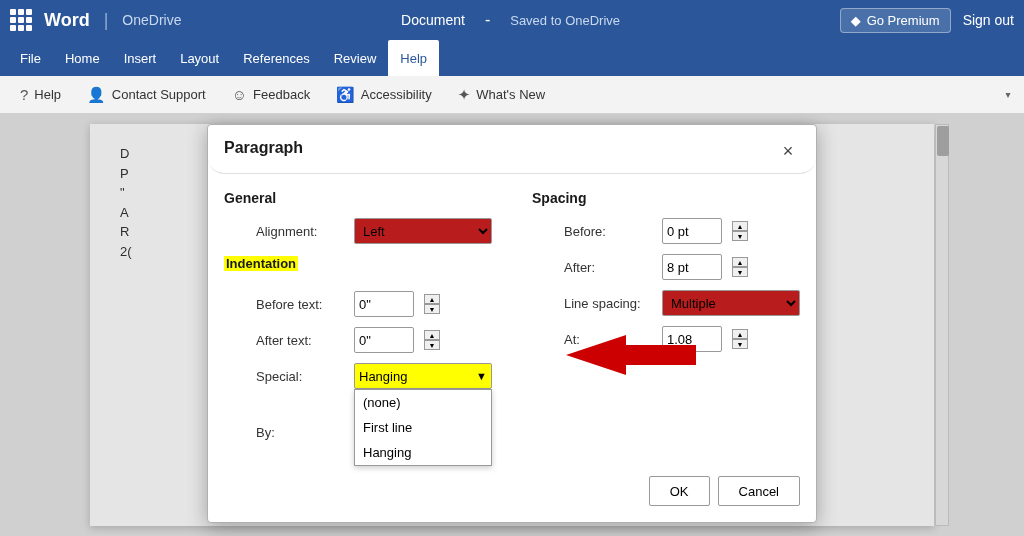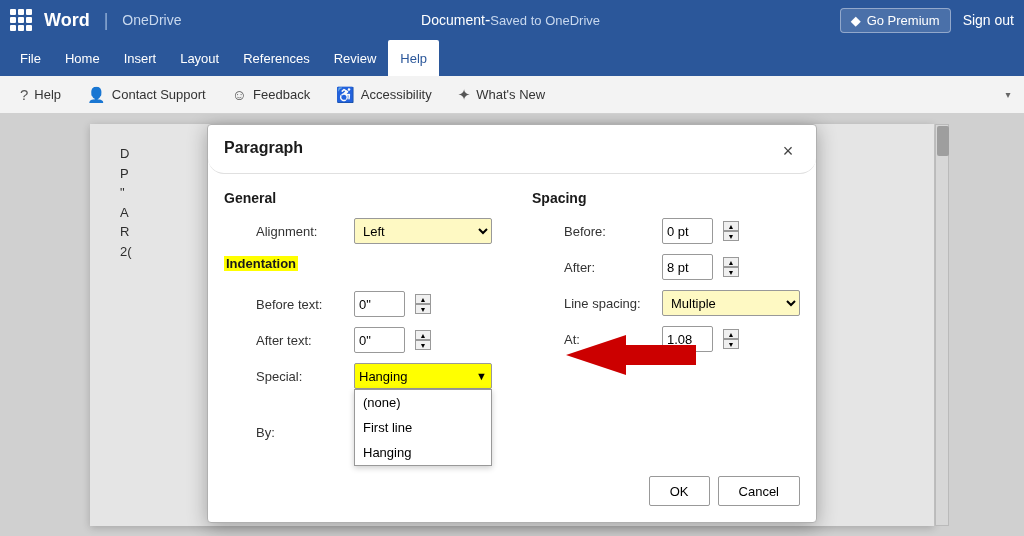--- a/index.html
+++ b/index.html
@@ -13,21 +13,21 @@
       align-items: center;
       padding: 0 10px;
       color: white;
     }
     .title-bar-left { display: flex; align-items: center; gap: 8px; }
     .grid-icon { display: grid; grid-template-columns: repeat(3,6px); gap: 2px; margin-right: 4px; }
     .grid-dot { width: 6px; height: 6px; background: white; border-radius: 1px; }
     .app-name { font-size: 18px; font-weight: 600; color: white; }
     .separator { color: #8facd4; margin: 0 6px; font-size: 18px; }
     .onedrive-label { font-size: 14px; color: #c8d8ee; }
-    .title-center { flex: 1; display: flex; justify-content: center; align-items: center; gap: 0; }
+    .title-center { flex: 1; display: flex; justify-content: center; align-items: center; gap: 20px; }
     .doc-title { font-size: 14px; color: white; }
     .saved-status { font-size: 13px; color: #c8d8ee; }
     .title-right { display: flex; align-items: center; gap: 12px; }
     .go-premium { display: flex; align-items: center; gap: 6px; background: rgba(255,255,255,0.15); border: 1px solid rgba(255,255,255,0.4); border-radius: 4px; padding: 4px 10px; color: white; font-size: 13px; cursor: pointer; }
     .sign-out { font-size: 14px; color: white; cursor: pointer; }
 
     
     .menu-bar {
       height: 36px;
       background: #2b579a;
@@ -127,22 +127,22 @@
       margin-bottom: 0;
       border-radius: 16px;
     }
     .dialog-title { font-size: 16px; font-weight: 600; color: #1a1a1a; }
     .dialog-close { width: 24px; height: 24px; display: flex; align-items: center; justify-content: center; cursor: pointer; font-size: 18px; color: #444; border-radius: 2px; }
     .dialog-body { padding: 16px; display: flex; gap: 40px; }
     .dialog-col { flex: 1; }
     .dialog-section-title { font-size: 14px; font-weight: 600; color: #1a1a1a; margin-bottom: 12px; }
     .dialog-row { display: flex; align-items: center; margin-bottom: 10px; gap: 8px; }
     .dialog-label { font-size: 13px; color: #333; min-width: 90px; margin-left: 32px; }
-    .dialog-select { height: 26px; border: 1px solid #999; border-radius: 2px; font-size: 13px; padding: 0 4px; background: #fef9c3; flex: 1; }
-    .dialog-input { height: 26px; border: 1px solid #999; border-radius: 2px; font-size: 13px; padding: 0 4px; width: 51px; }
+    .dialog-select { height: 26px; border: 1px solid #999; border-radius: 2px; font-size: 13px; padding: 0 4px; background: #b91c1c; flex: 1; }
+    .dialog-input { height: 26px; border: 1px solid #999; border-radius: 2px; font-size: 13px; padding: 0 4px; width: 60px; }
     .spinner { display: flex; flex-direction: column; margin-left: 2px; }
     .spinner-btn { width: 16px; height: 10px; border: 1px solid #999; background: #f0f0f0; display: flex; align-items: center; justify-content: center; font-size: 7px; cursor: pointer; line-height: 1; }
 
     .indentation-label {
       display: inline-block;
       background: #ffff00;
       font-size: 13px;
       font-weight: 600;
       color: #1a1a1a;
       padding: 0 2px;

